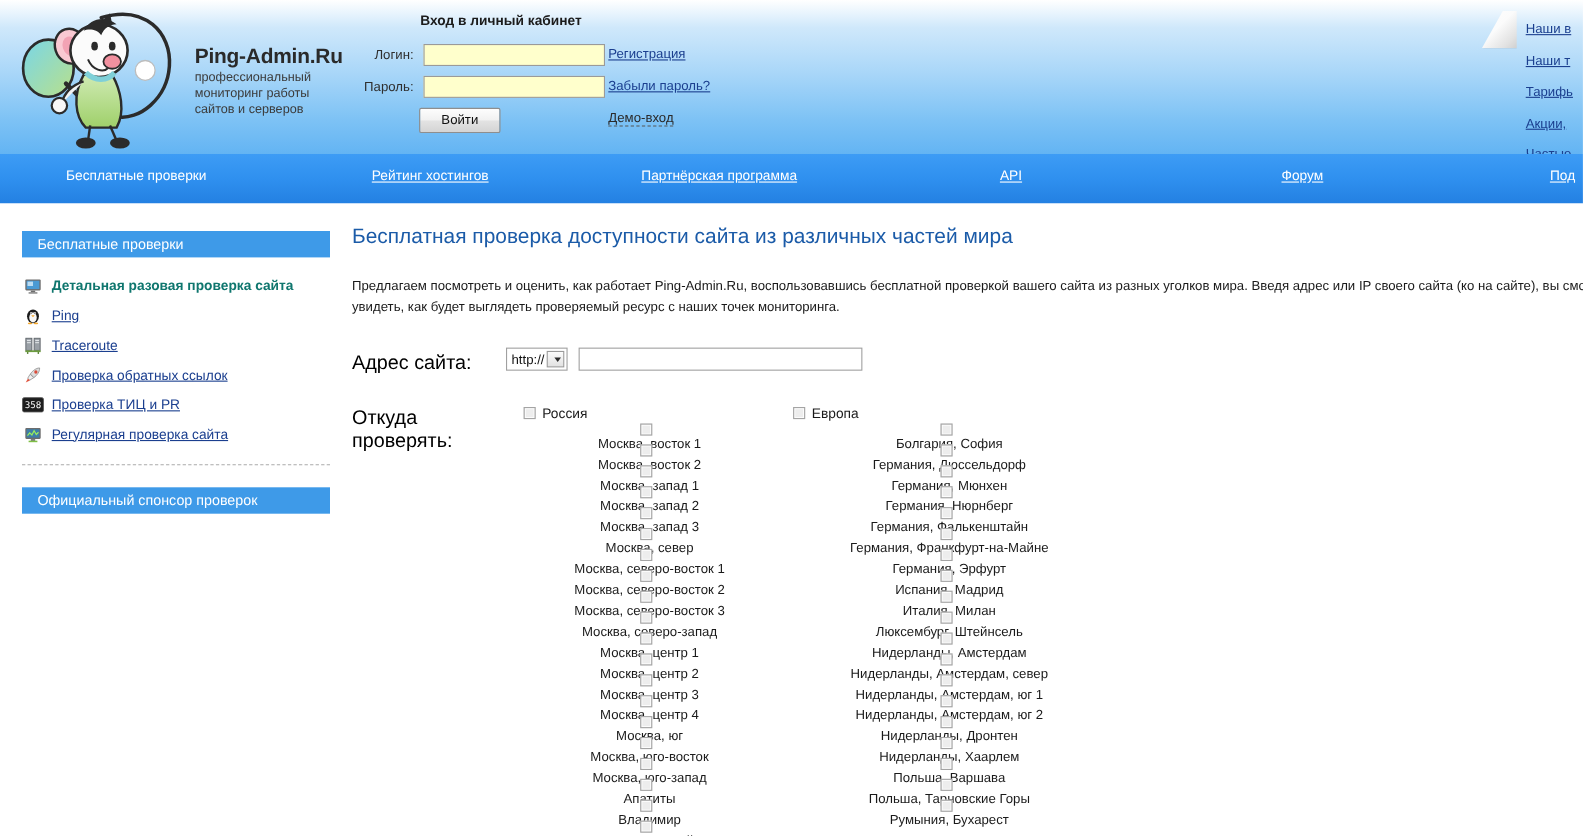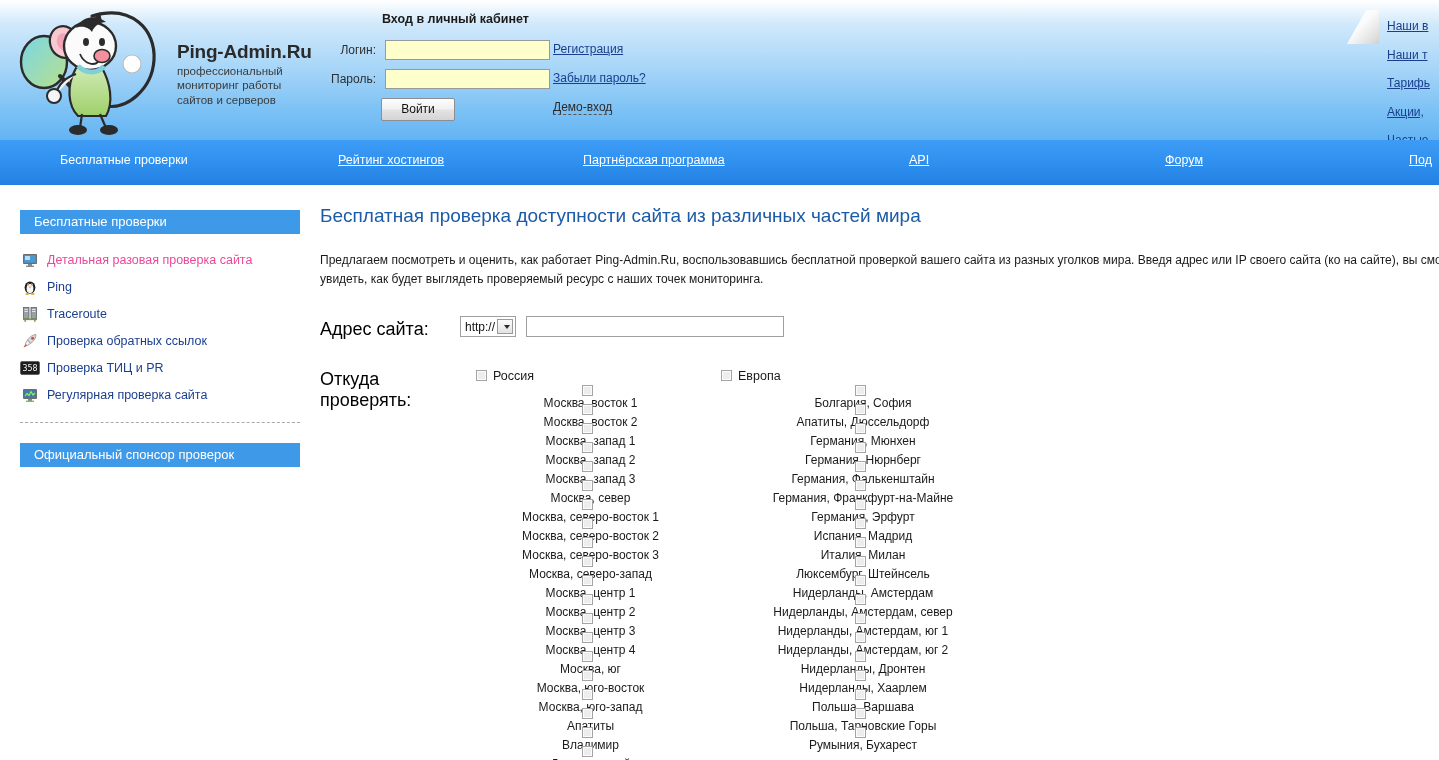--- a/index.html
+++ b/index.html
@@ -180,22 +180,22 @@
     align-items: center;
     height: 27px;
     font-size: 12.5px;
   }
   .side-icon {
     width: 20px; height: 16px;
     margin-right: 7px;
     flex: 0 0 20px;
     display: block;
   }
-  .side-row .side-label-active { font-weight: normal; color: #ec4899; }
-  .side-row a { color: #1b3f8f; cursor: pointer; }
+  .side-row .side-label-active { font-weight: bold; color: #0f766e; }
+  .side-row a { color: #1b3f8f; text-decoration: underline; cursor: pointer; }
   .side-sep {
     margin: 14px 0 0 0;
     border-top: 1px dashed #aaa;
     height: 0;
   }
   .side-banner2 { margin-top: 20px; }
 
   
   .content { position: absolute; left: 320px; top: 20px; width: 1119px; }
   .h1 {
@@ -617,21 +617,21 @@
               <span class="cbox"></span>
               <span>Европа</span>
             </div>
             <div class="grp-items">
               <div class="chk-row">
                   <span class="cbox"></span>
                   <span>Болгария, София</span>
                 </div>
               <div class="chk-row">
                   <span class="cbox"></span>
-                  <span>Апатиты, Дюссельдорф</span>
+                  <span>Германия, Дюссельдорф</span>
                 </div>
               <div class="chk-row">
                   <span class="cbox"></span>
                   <span>Германия, Мюнхен</span>
                 </div>
               <div class="chk-row">
                   <span class="cbox"></span>
                   <span>Германия, Нюрнберг</span>
                 </div>
               <div class="chk-row">

